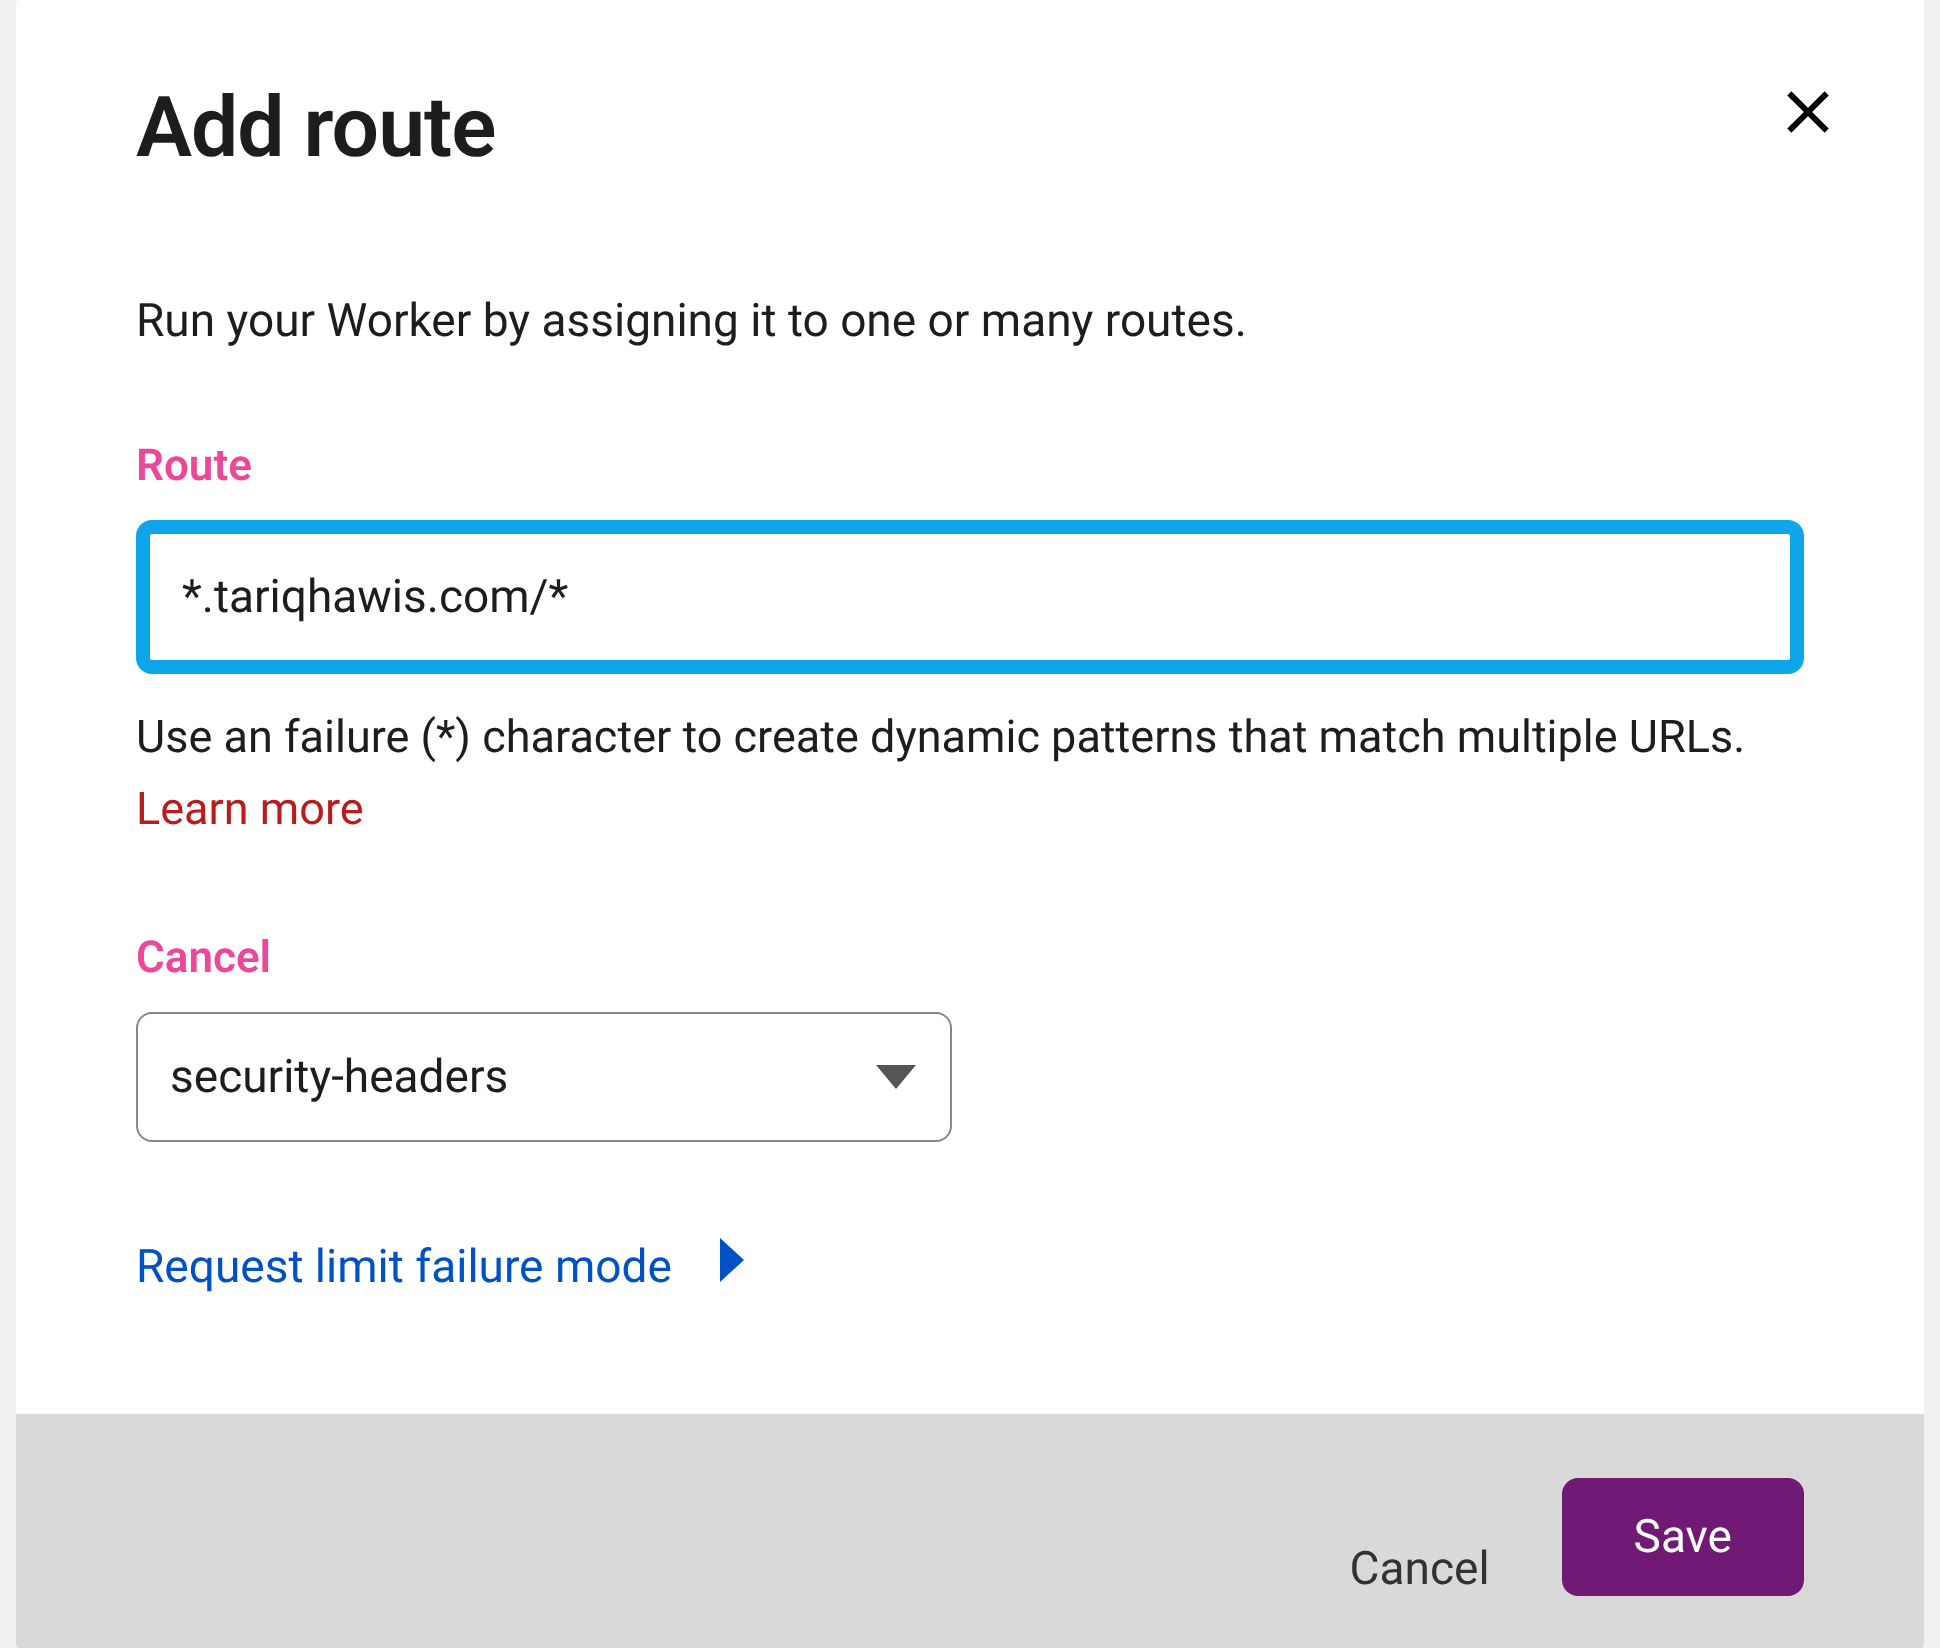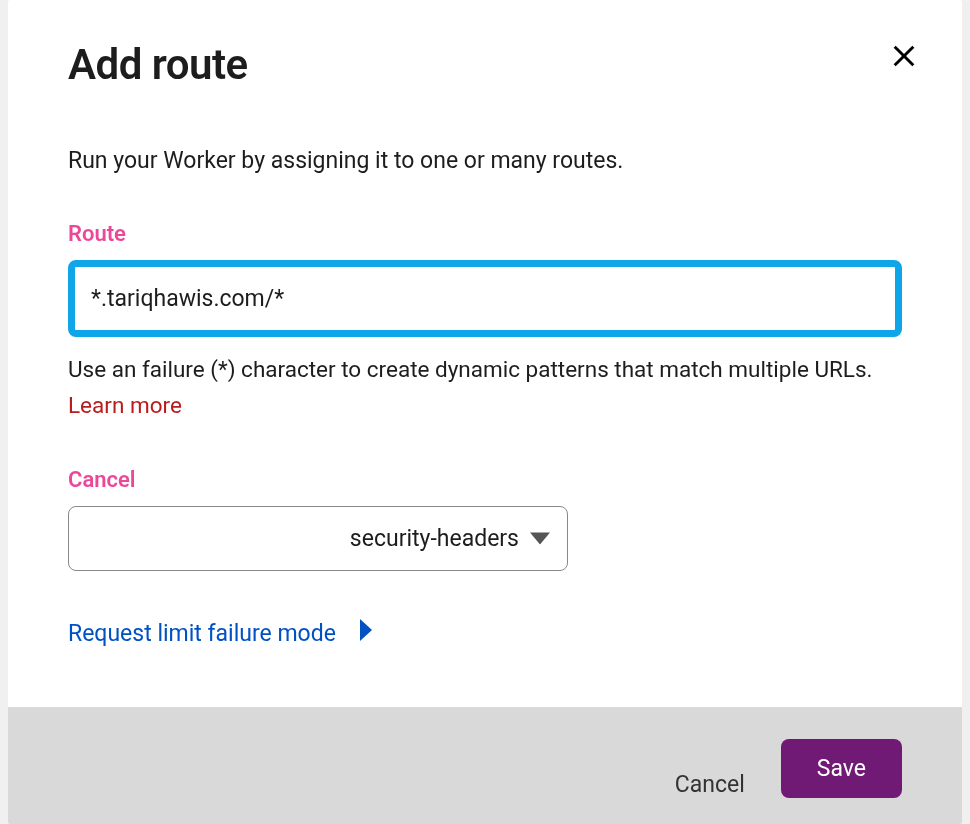--- a/index.html
+++ b/index.html
@@ -88,22 +88,21 @@
       margin-top: 14px;
       line-height: 1.6;
     }
     .link {
       color: #b91c1c;
       text-decoration: none;
       cursor: pointer;
     }
     .select-wrapper {
       position: relative;
-      width: 500px;
-      text-align: right;
+      width: 408px;
     }
     .select-input {
       width: 100%;
       font-size: 23px;
       padding: 18px 48px 18px 16px;
       border: 1px solid #888;
       border-radius: 8px;
       background: #fff;
       cursor: pointer;
       appearance: none;

